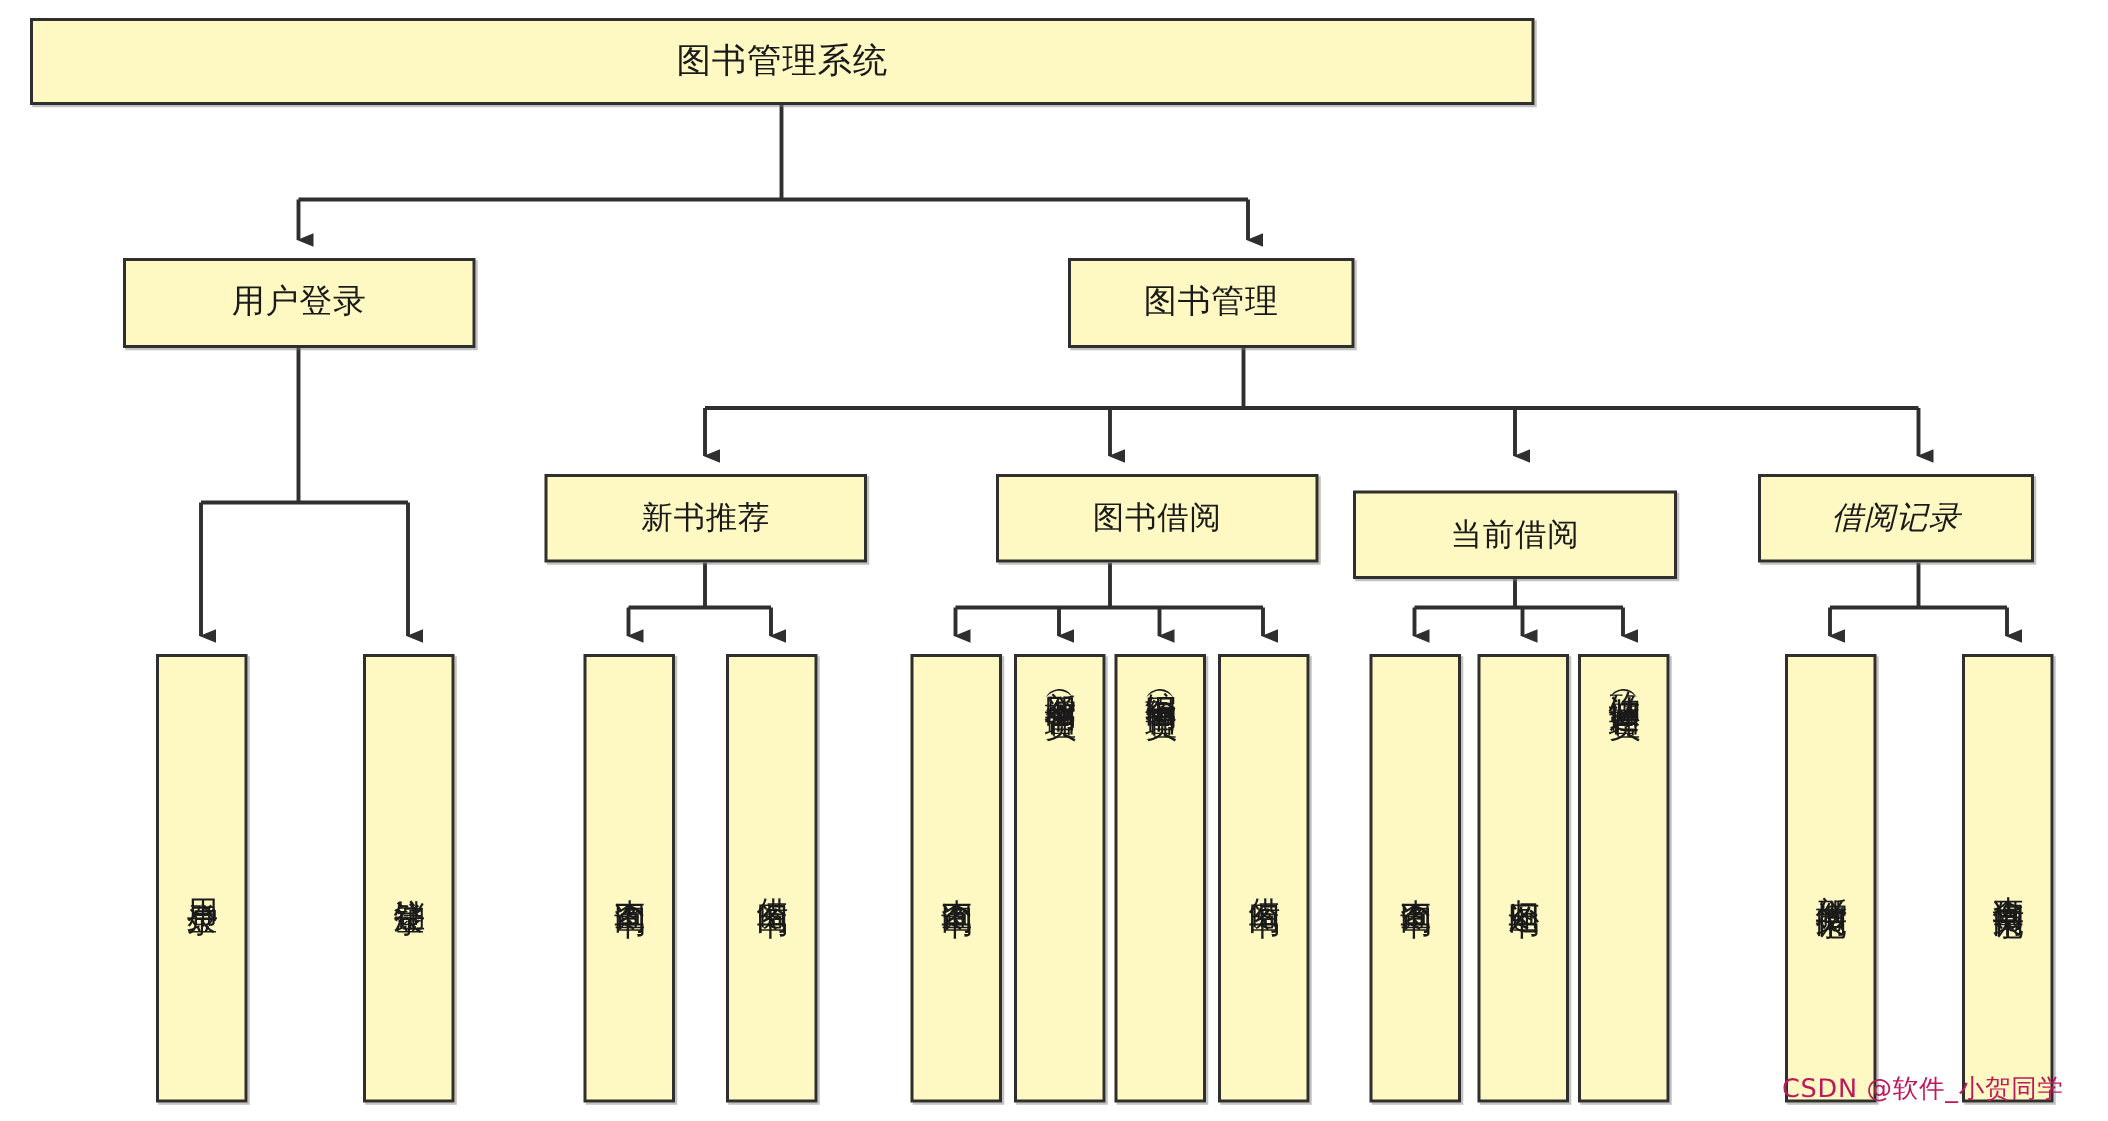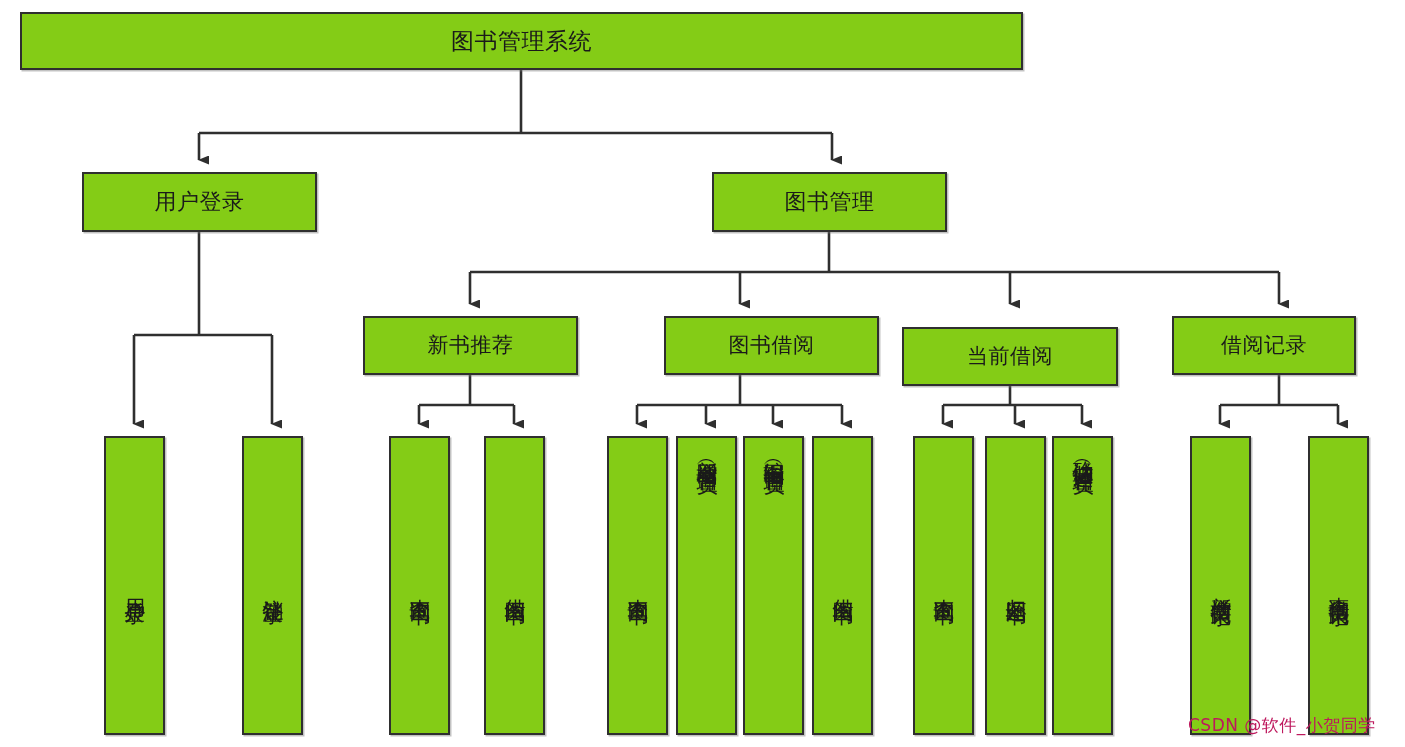--- a/index.html
+++ b/index.html
@@ -21,21 +21,21 @@
     position: absolute;
     left: 0;
     top: 0;
     width: 1405px;
     height: 747px;
   }
   .node {
     position: absolute;
     box-sizing: border-box;
     border: 2.5px solid #2f2f2f;
-    background: #84cc16;
+    background: #fef9c3;
     display: flex;
     align-items: center;
     justify-content: center;
     color: #1a1a1a;
     box-shadow: 1.5px 1.5px 0 rgba(120,120,120,0.45);
   }
   .node .label {
     display: block;
     text-align: center;
     line-height: 1.06;
@@ -135,37 +135,37 @@
   </svg>
 
   <div class="node root" style="left: 20px; top: 12px; width: 1003px; height: 58px;">
     <span class="label">图书管理系统</span>
   </div>
 
   <div class="node lvl2" style="left: 82px; top: 172px; width: 235px; height: 60px;">
     <span class="label">用户登录</span>
   </div>
 
-  <div class="node lvl2" style="left: 712px; top: 172px; width: 235px; height: 60px; justify-content: center;">
+  <div class="node lvl2" style="left: 712px; top: 172px; width: 191px; height: 60px; justify-content: center;">
     <span class="label">图书管理</span>
   </div>
 
   <div class="node lvl3" style="left: 363px; top: 316px; width: 215px; height: 59px;">
     <span class="label">新书推荐</span>
   </div>
 
   <div class="node lvl3" style="left: 664px; top: 316px; width: 215px; height: 59px;">
     <span class="label">图书借阅</span>
   </div>
 
   <div class="node lvl3" style="left: 902px; top: 316px; width: 216px; height: 59px; margin-top: 11px;">
     <span class="label">当前借阅</span>
   </div>
 
-  <div class="node lvl3" style="left: 1172px; top: 316px; width: 184px; height: 59px;">
+  <div class="node lvl3" style="left: 1172px; top: 316px; width: 184px; height: 59px; font-style: italic;">
     <span class="label">借阅记录</span>
   </div>
 
   <div id="leaf-layer">
       <div class="node leaf centered" style="left: 104px; top: 436px; width: 61px; height: 299px;">
         <span class="label">用户登录</span>
       </div>
       <div class="node leaf centered" style="left: 242px; top: 436px; width: 61px; height: 299px;">
         <span class="label">注销登录</span>
       </div>

